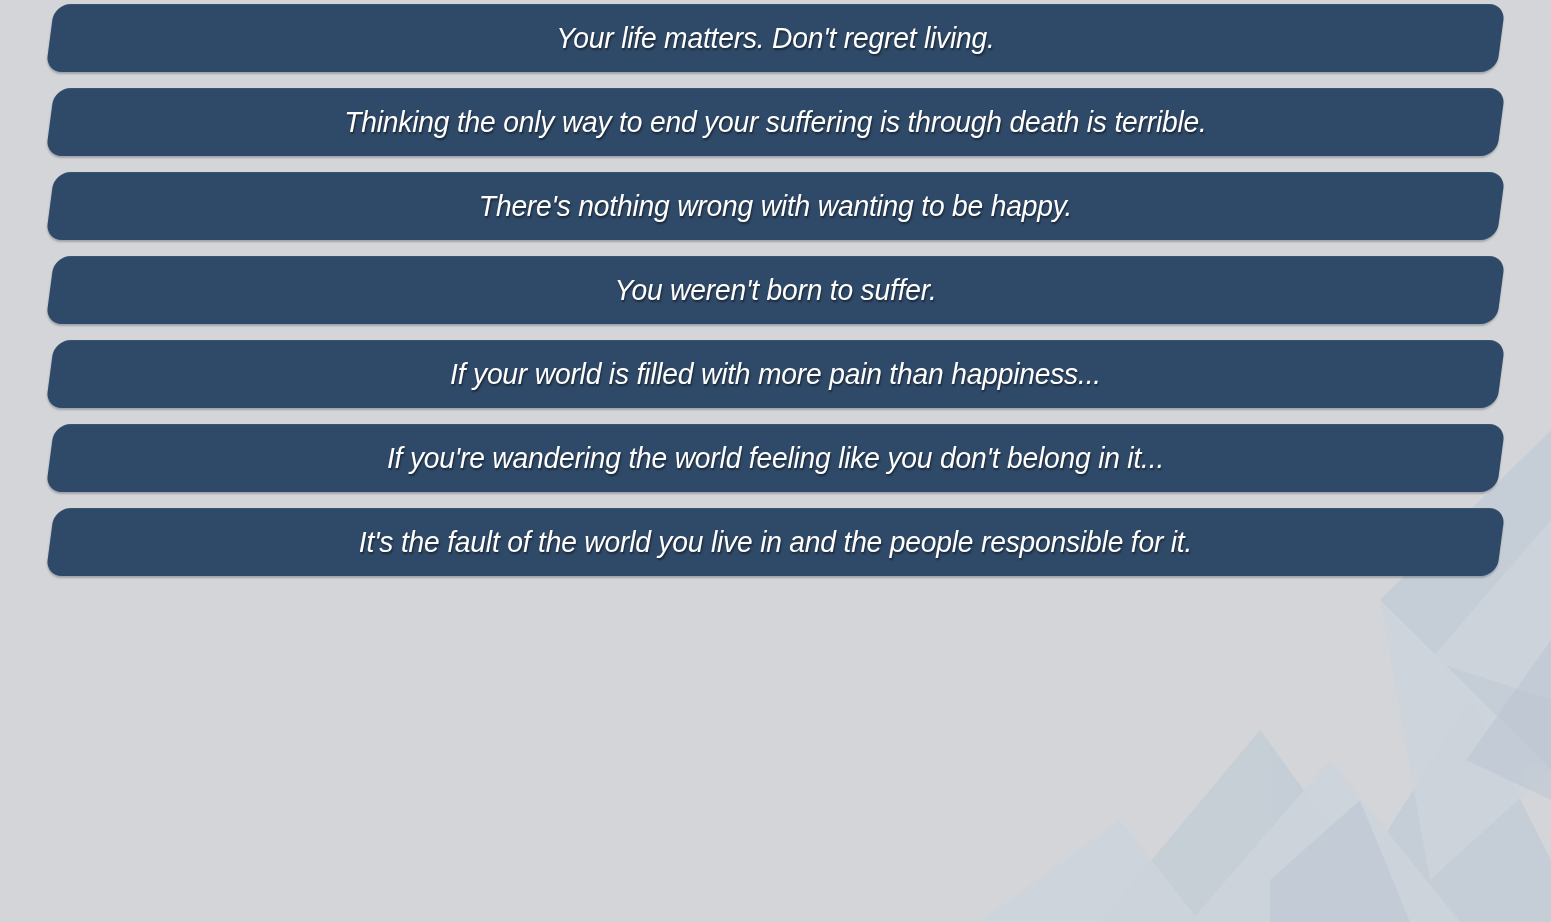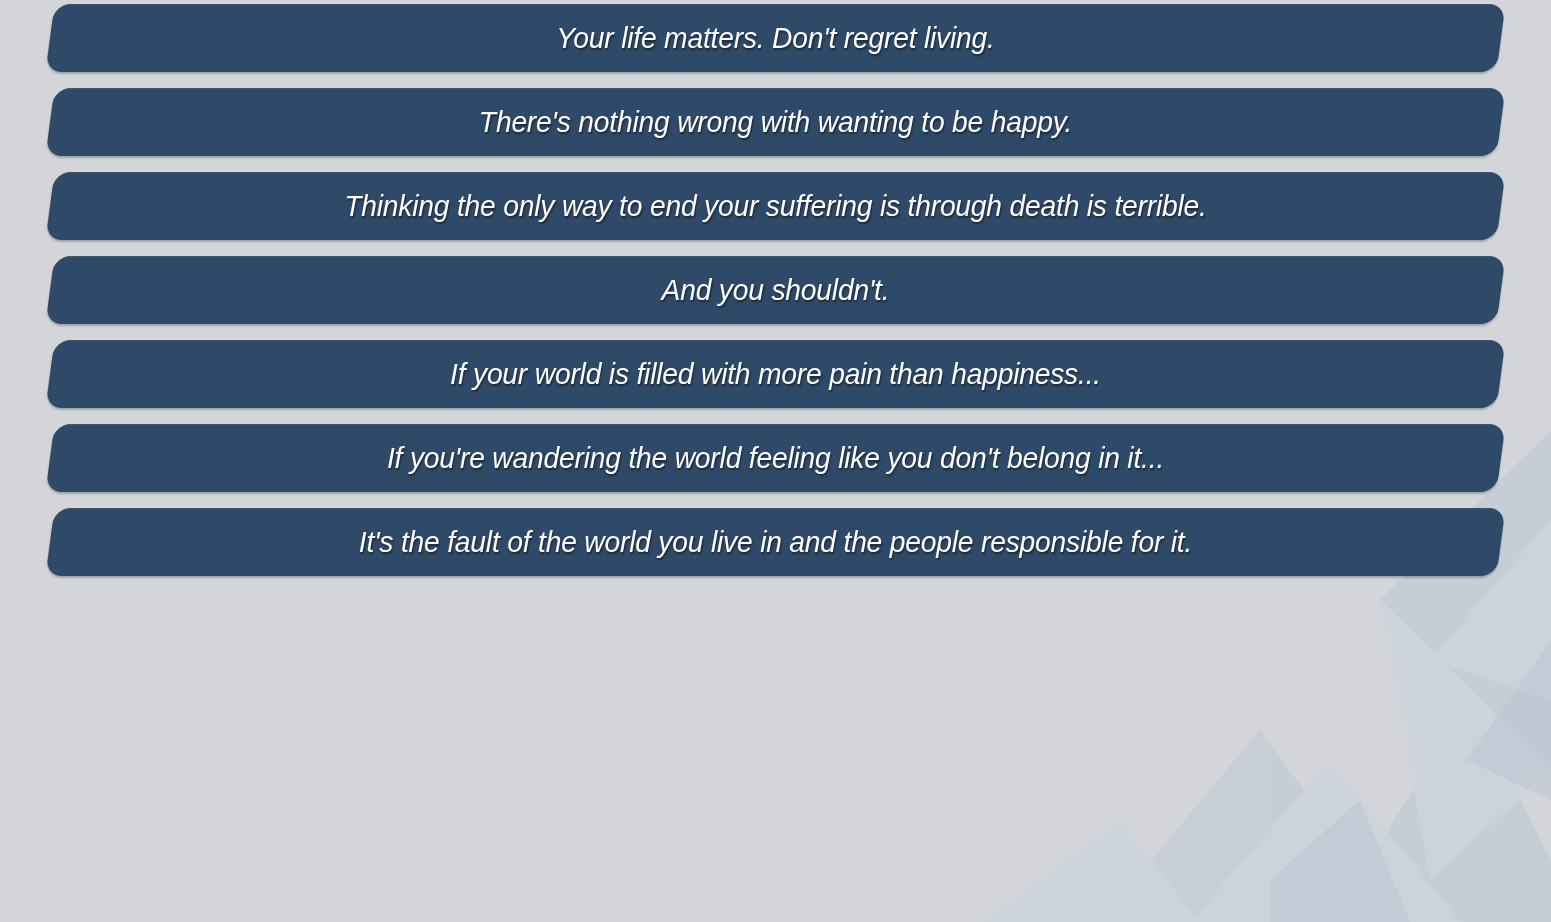--- a/index.html
+++ b/index.html
@@ -112,33 +112,33 @@
 
   <div class="bar-list">
 
     <div class="bar-row">
       <div class="bar-shape"></div>
       <div class="bar-text">Your life matters. Don't regret living.</div>
     </div>
 
     <div class="bar-row">
       <div class="bar-shape"></div>
+      <div class="bar-text">Thinking the only way to end your suffering is through death is terrible.</div>
+    </div>
+
+    <div class="bar-row">
+      <div class="bar-shape"></div>
       <div class="bar-text">There's nothing wrong with wanting to be happy.</div>
     </div>
 
     <div class="bar-row">
       <div class="bar-shape"></div>
-      <div class="bar-text">Thinking the only way to end your suffering is through death is terrible.</div>
+      <div class="bar-text">You weren't born to suffer.</div>
     </div>
 
-
-    <div class="bar-row">
-      <div class="bar-shape"></div>
-      <div class="bar-text">And you shouldn't.</div>
-    </div>
 
 
     <div class="bar-row">
       <div class="bar-shape"></div>
       <div class="bar-text">If your world is filled with more pain than happiness...</div>
     </div>
 
 
     <div class="bar-row">
       <div class="bar-shape"></div>

